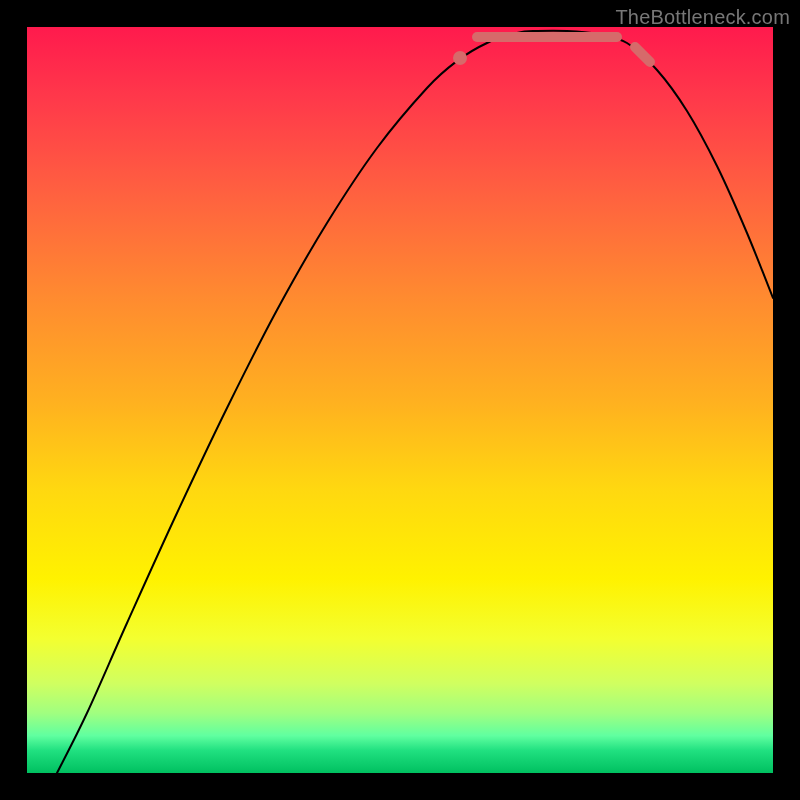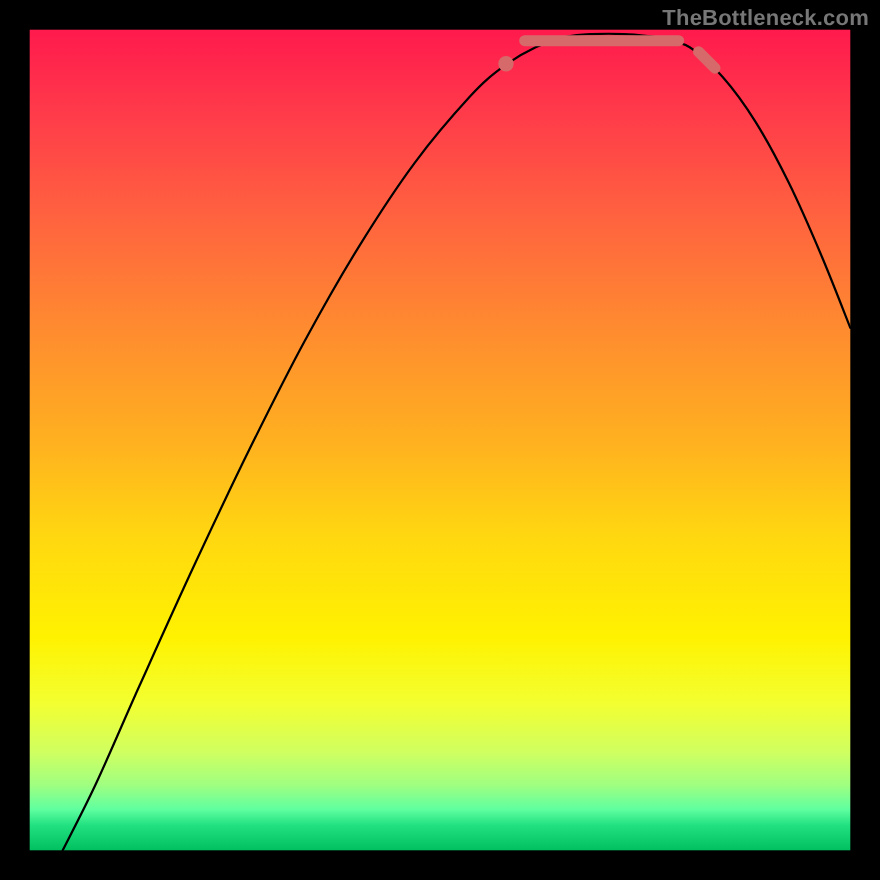--- a/index.html
+++ b/index.html
@@ -32,21 +32,21 @@
       #20e080 97%,
       #00c060 100%
     );
   }
   .watermark {
     position: absolute;
     top: 6px;
     right: 10px;
     color: #777;
     font-size: 20px;
-    font-weight: 700;
+    font-weight: 400;
     letter-spacing: 0.2px;
     user-select: none;
     margin-left: 21px;
   }
   svg.plot {
     position: absolute;
     left: 0;
     top: 0;
     width: 746px;
     height: 746px;

